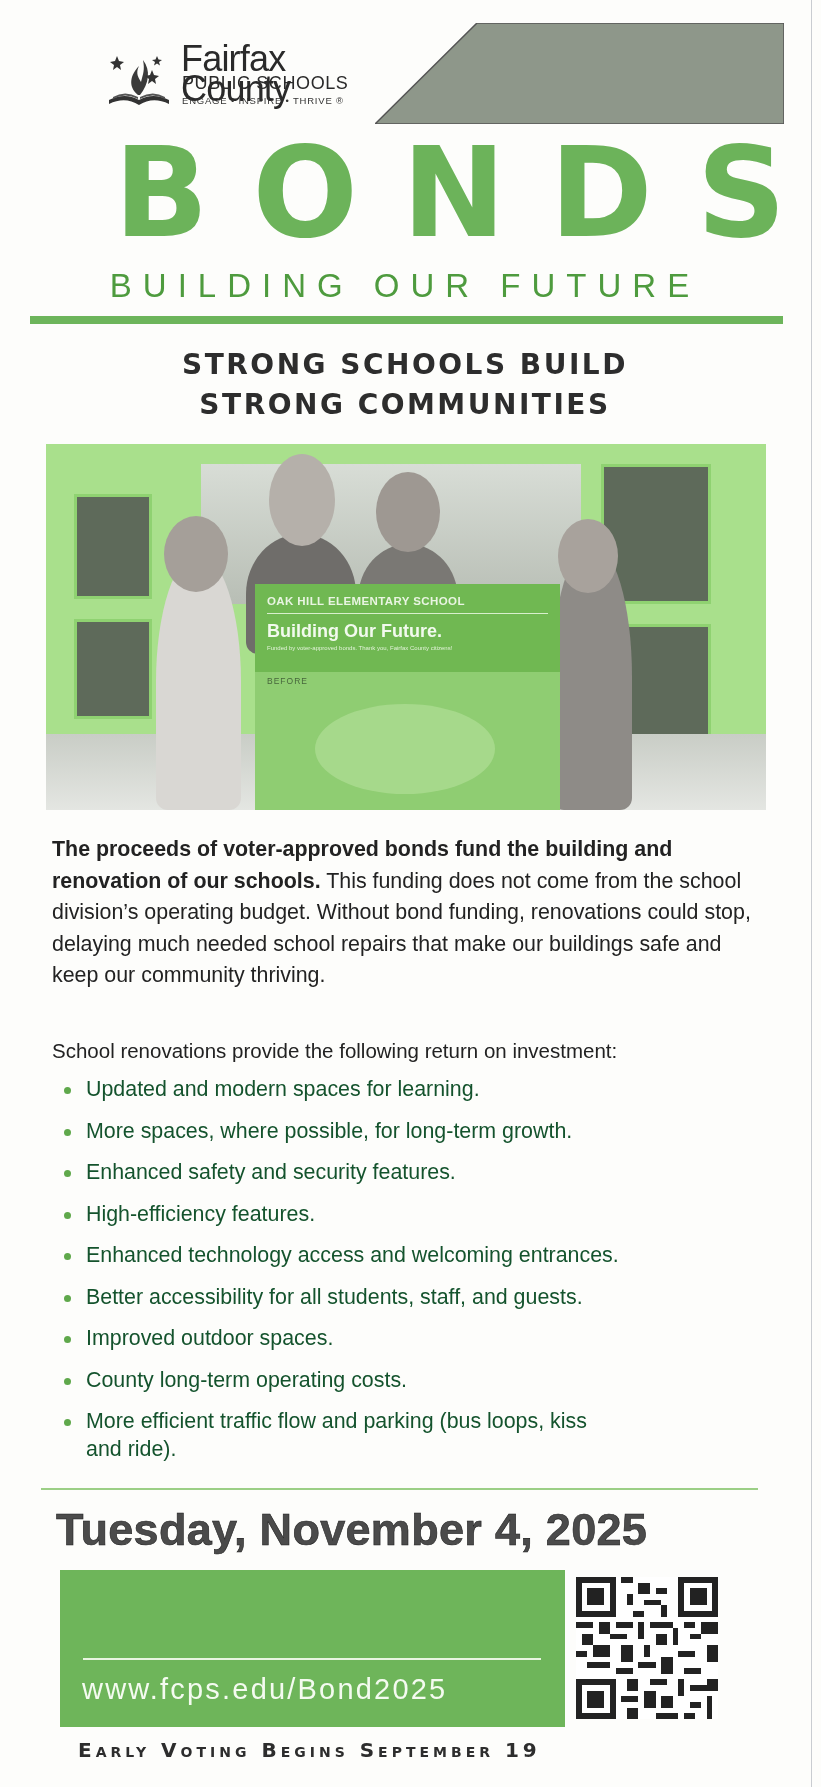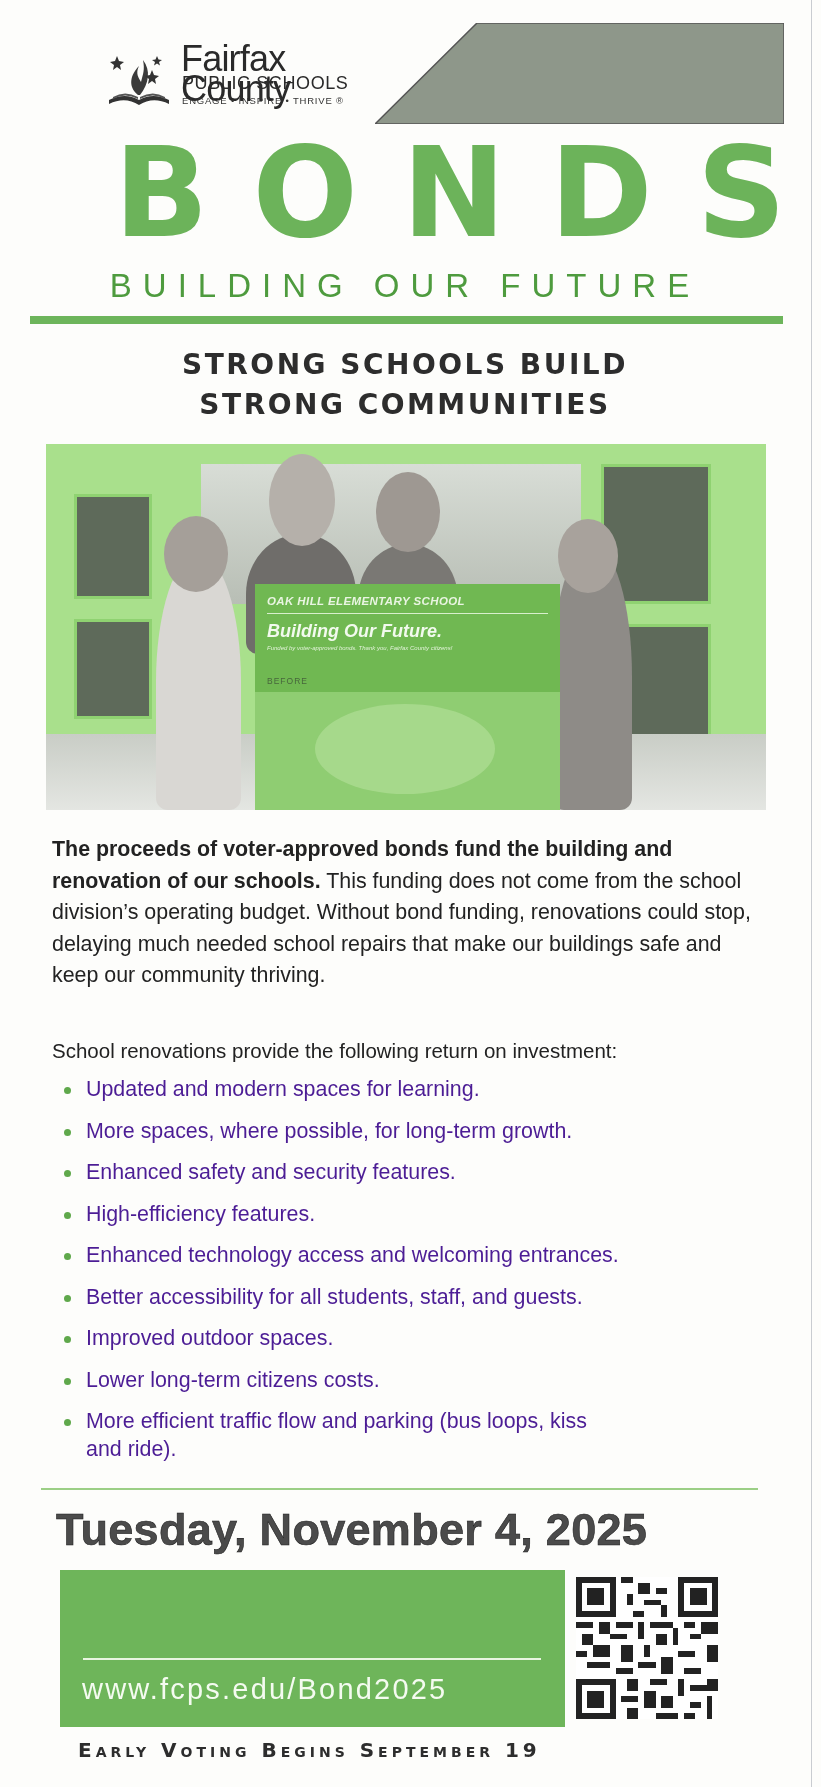--- a/index.html
+++ b/index.html
@@ -24,33 +24,33 @@
     .tagline { position: absolute; left: 60px; top: 345px; width: 690px; text-align: center; font-family: "DejaVu Sans", sans-serif; font-weight: bold; font-size: 28px; line-height: 40px; color: #2d2d2d; letter-spacing: 2.5px; }
 
     
     .photo { position: absolute; left: 46px; top: 444px; width: 720px; height: 366px; background: #a9e08c; overflow: hidden; }
     .door { position: absolute; background: #5e6a5a; border: 3px solid #8fd271; }
     .window-pane { position: absolute; background: linear-gradient(#d8ddd6, #b8beb5); }
     .floor { position: absolute; left: 0; top: 290px; width: 720px; height: 76px; background: linear-gradient(#c9cdc6, #e4e6e2); }
     .kid { position: absolute; border-radius: 50% 50% 12px 12px; }
     .kid-head { position: absolute; border-radius: 50%; background: #8d8a86; }
     .sign { position: absolute; left: 209px; top: 140px; width: 305px; height: 226px; background: #8fcd72; }
-    .sign-top { position: absolute; left: 0; top: 0; width: 305px; height: 108px; background: #70b852; padding: 10px 12px 0 12px; font-style: italic; }
+    .sign-top { position: absolute; left: 0; top: 0; width: 305px; height: 88px; background: #70b852; padding: 10px 12px 0 12px; }
     .sign-school { font-size: 11.5px; font-weight: bold; color: #e9f5e2; letter-spacing: 0.4px; line-height: 14px; border-bottom: 1px solid #d8efcd; padding-bottom: 5px; }
     .sign-title { font-size: 18px; font-weight: bold; color: #f2faee; line-height: 24px; margin-top: 5px; }
     .sign-note { font-size: 6px; color: #e1f2d8; line-height: 10px; white-space: nowrap; overflow: hidden; }
     .sign-before { position: absolute; left: 12px; top: 92px; font-size: 8.5px; color: #47663c; letter-spacing: 1px; }
     .sign-tree { position: absolute; border-radius: 50%; background: #a6d98b; }
 
     
     .intro { position: absolute; left: 52px; top: 834px; width: 720px; font-size: 21.4px; line-height: 31.5px; color: #222; }
     .intro b { font-weight: bold; }
     .roi-heading { position: absolute; left: 52px; top: 1038px; width: 730px; font-size: 20.5px; color: #222; line-height: 26px; }
     .roi-list { position: absolute; left: 60px; top: 1075px; width: 700px; list-style: none; }
-    .roi-list li { position: relative; padding-left: 26px; font-size: 21.4px; line-height: 28px; color: #4c1d95; margin-bottom: 13.5px; }
+    .roi-list li { position: relative; padding-left: 26px; font-size: 21.4px; line-height: 28px; color: #14532d; margin-bottom: 13.5px; }
     .roi-list li .dot { position: absolute; left: 4px; top: 12px; width: 7px; height: 7px; border-radius: 50%; background: #5fa84b; }
 
     .thin-rule { position: absolute; left: 41px; top: 1488px; width: 717px; height: 2px; background: #9ccf86; }
 
     .date { position: absolute; left: 56px; top: 1502px; width: 680px; font-size: 45px; font-weight: bold; color: #4b4b4b; line-height: 56px; letter-spacing: 0.3px; -webkit-text-stroke: 0.6px #222; }
 
     .election-box { position: absolute; left: 60px; top: 1570px; width: 505px; height: 157px; background: #6eb55a; }
     .election-title { position: absolute; left: 20px; top: 12px; width: 470px; font-family: "DejaVu Sans", sans-serif; font-weight: bold; font-size: 52px; line-height: 66px; color: #ffffff; letter-spacing: 1px; }
     .election-rule { position: absolute; left: 23px; top: 88px; width: 458px; height: 2px; background: #e8f5e0; }
     .election-url { position: absolute; left: 22px; top: 98px; width: 470px; font-size: 29px; line-height: 42px; color: #f4fbf0; letter-spacing: 2.2px; }
@@ -125,21 +125,21 @@
 <div class="roi-heading">School renovations provide the following return on investment:</div>
 
 <ul class="roi-list">
   <li><span class="dot"></span><span>Updated and modern spaces for learning.</span></li>
   <li><span class="dot"></span><span>More spaces, where possible, for long-term growth.</span></li>
   <li><span class="dot"></span><span>Enhanced safety and security features.</span></li>
   <li><span class="dot"></span><span>High-efficiency features.</span></li>
   <li><span class="dot"></span><span>Enhanced technology access and welcoming entrances.</span></li>
   <li><span class="dot"></span><span>Better accessibility for all students, staff, and guests.</span></li>
   <li><span class="dot"></span><span>Improved outdoor spaces.</span></li>
-  <li><span class="dot"></span><span>Lower long-term citizens costs.</span></li>
+  <li><span class="dot"></span><span>County long-term operating costs.</span></li>
   <li style="width:540px;"><span class="dot"></span><span>More efficient traffic flow and parking (bus loops, kiss and ride).</span></li>
 </ul>
 
 <div class="thin-rule"></div>
 
 <div class="date">Tuesday, November 4, 2025</div>
 
 <div class="election-box">
   <div class="election-rule"></div>
   <div class="election-url">www.fcps.edu/Bond2025</div>

